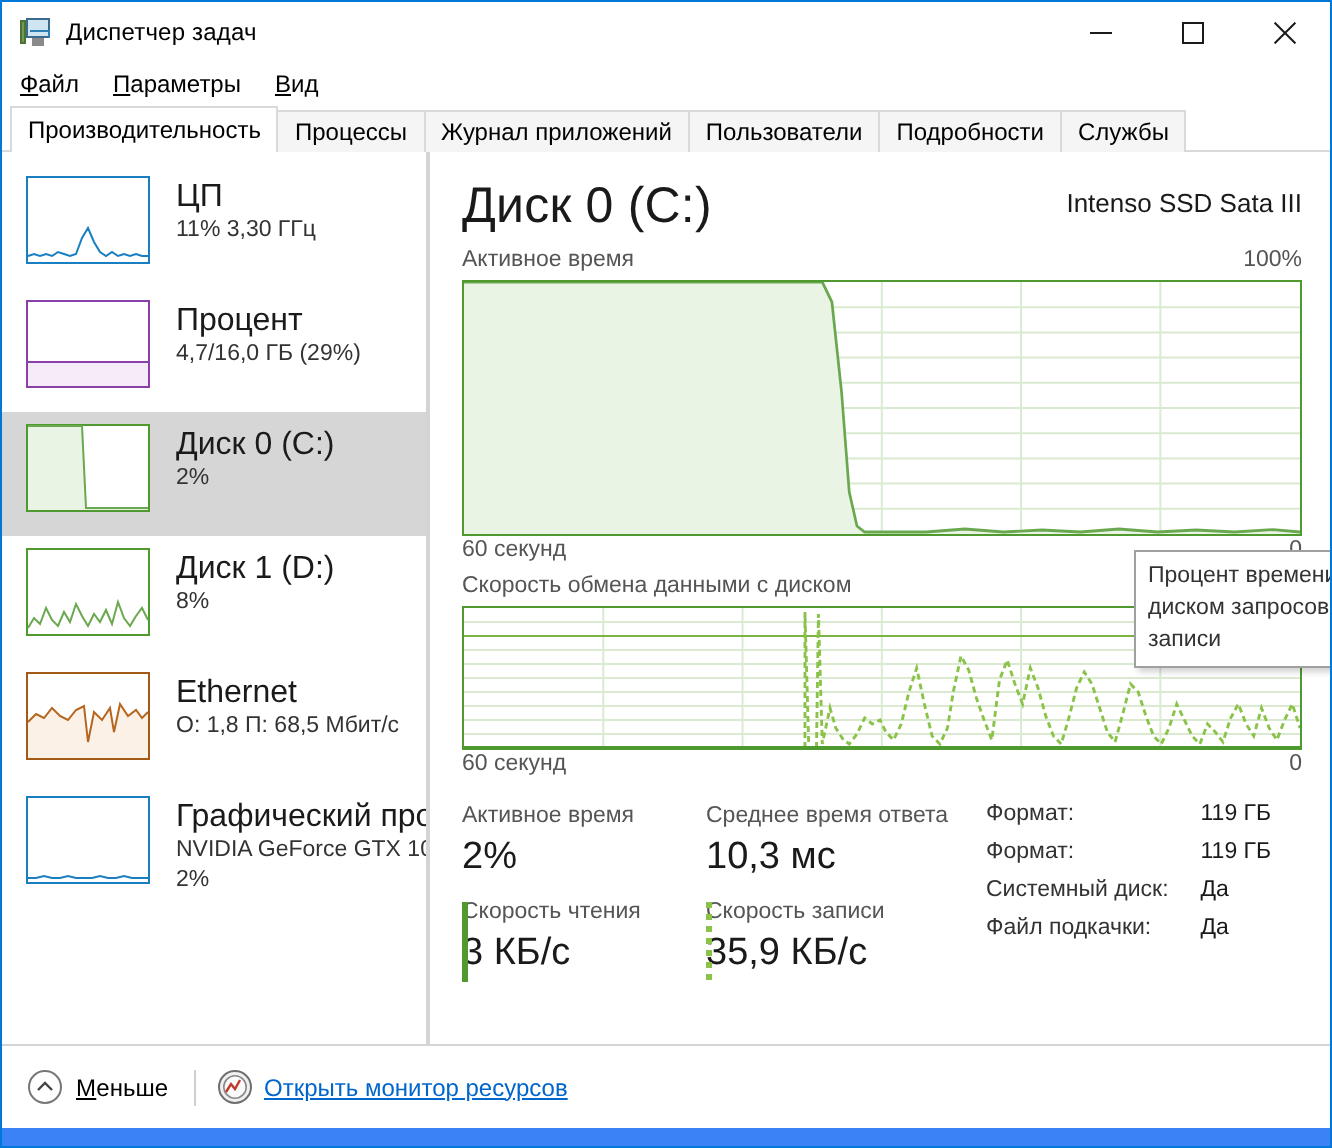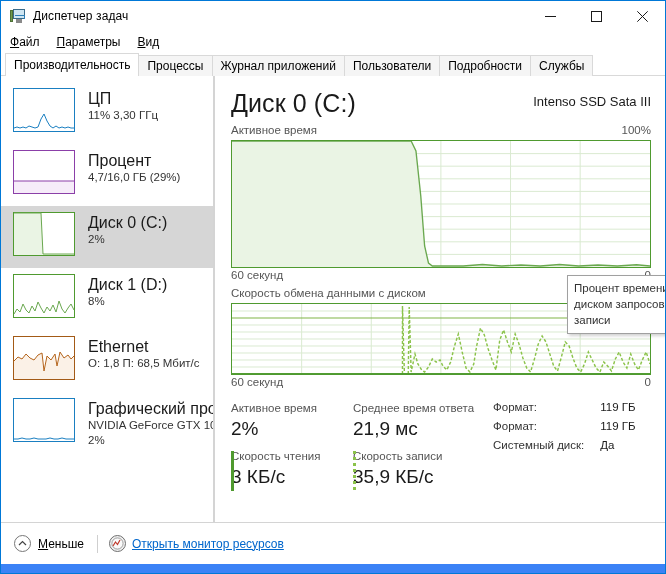--- a/index.html
+++ b/index.html
@@ -512,21 +512,21 @@
           <div class="stat-value">2%</div>
           <div class="with-bar">
             <span class="legend-bar"></span>
             <div class="stat-label">Скорость чтения</div>
             <div class="stat-value">3 КБ/с</div>
           </div>
         </div>
 
         <div class="stat-col col-b">
           <div class="stat-label">Среднее время ответа</div>
-          <div class="stat-value">21,9 мс</div>
+          <div class="stat-value">10,3 мс</div>
           <div class="with-bar">
             <span class="legend-bar dashed"></span>
             <div class="stat-label">Скорость записи</div>
             <div class="stat-value">35,9 КБ/с</div>
           </div>
         </div>
 
         <div id="info-table">
           <table>
             <tbody>
@@ -535,20 +535,24 @@
               <td class="v">119 ГБ</td>
             </tr>
             <tr>
               <td class="k">Формат:</td>
               <td class="v">119 ГБ</td>
             </tr>
             <tr>
               <td class="k">Системный диск:</td>
               <td class="v">Да</td>
             </tr>
+            <tr>
+              <td class="k">Файл подкачки:</td>
+              <td class="v">Да</td>
+            </tr>
           </tbody>
             </table>
         </div>
       </div>
     </div>
 
     <div id="tooltip">
       <div>Процент времени</div>
       <div>диском запросов</div>
       <div>записи</div>

